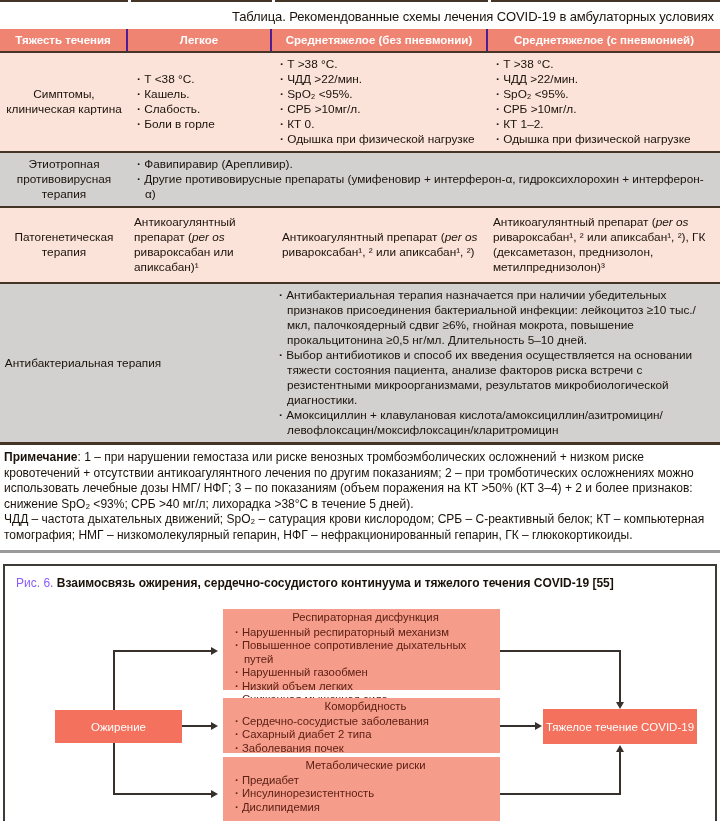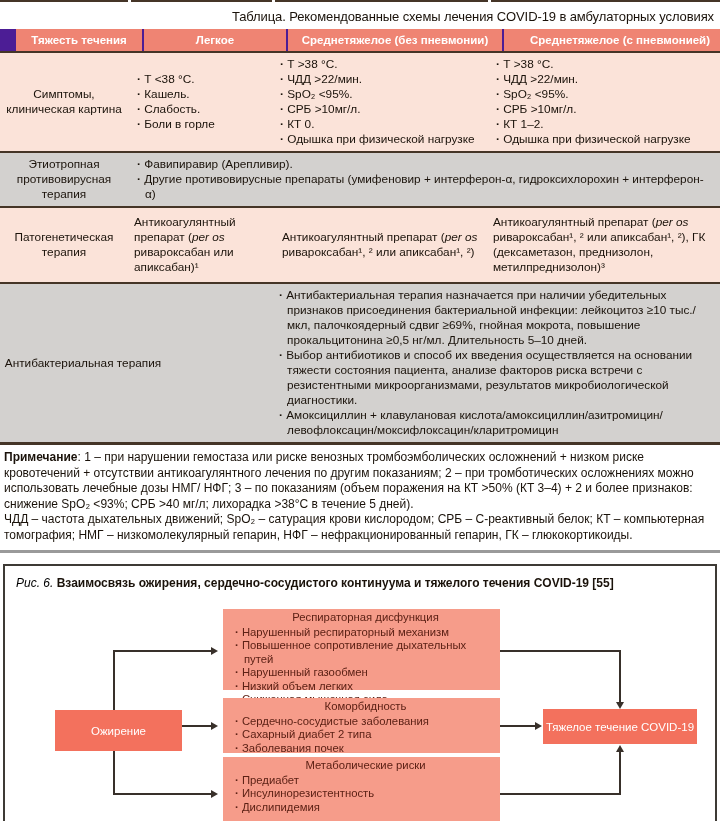--- a/index.html
+++ b/index.html
@@ -10,21 +10,21 @@
   *{margin:0;padding:0;box-sizing:border-box;}
   body{background:#ffffff;font-family:"Liberation Sans","DejaVu Sans",sans-serif;color:var(--text);}
   .page{position:relative;width:720px;height:821px;background:#fff;overflow:hidden;}
   
   .top-strip{display:flex;height:2px;width:720px;}
   .top-strip .seg{background:var(--dark);height:2px;}
   .top-strip .gap{background:#fff;height:2px;}
   
   .tbl-title{font-size:13px;font-weight:normal;text-align:right;padding:7px 6px 5px 0;letter-spacing:-0.1px;}
   
-  .thead{display:grid;grid-template-columns:126px 142px 214px 232px;column-gap:2px;background:#4c1d95;border-bottom:2px solid var(--dark);padding-left:16px;}
+  .thead{display:grid;grid-template-columns:126px 142px 214px 232px;column-gap:2px;background:#4c1d95;border-bottom:2px solid var(--dark);}
   .thead .hc{background:var(--header);color:#fff;font-size:11.5px;font-weight:bold;text-align:center;padding:5px 2px;}
   .row{border-bottom:2px solid var(--dark);font-size:11.8px;line-height:15px;}
   .row-pink{background:var(--pink);}
   .row-gray{background:var(--gray);}
   .g4{display:grid;grid-template-columns:128px 144px 216px 232px;}
   .g2{display:grid;grid-template-columns:128px 1fr;}
   .gA{display:grid;grid-template-columns:272px 1fr;}
   .lblcell{display:flex;align-items:center;justify-content:center;text-align:center;padding:3px 4px;}
   .cell{display:flex;flex-direction:column;justify-content:center;padding:4px 6px;}
   .b{padding-left:10px;text-indent:-8px;}
@@ -34,21 +34,21 @@
   .r3{min-height:76px;}
   .r4{min-height:148px;border-bottom:3px solid var(--dark);}
   .ital{font-style:italic;}
   
   .note{font-size:12px;line-height:15.5px;padding:5px 4px 4px 4px;}
   .note b{font-weight:bold;}
   .gray-rule{height:3px;background:var(--rule);margin-top:3px;}
   
   .fig-frame{position:relative;margin:11px 3px 0 3px;width:714px;height:270px;border:2px solid var(--frame);background:#fff;}
   .fig-caption{position:absolute;top:10px;left:11px;font-size:12px;}
-  .fig-caption .cl{font-style:italic;color:#000000;}
+  .fig-caption .cl{color:#8b5cf6;}
   .fig-caption .ct{font-weight:bold;}
   .group{position:absolute;left:218px;width:277px;background:var(--light);color:var(--figtext);font-size:11.3px;line-height:13.5px;padding:2px 4px 2px 12px;}
   .group .gt{text-align:center;text-indent:0;padding-left:0;margin-bottom:1px;}
   .fb{padding-left:9px;text-indent:-9px;}
   .fb::before{content:"· ";font-weight:bold;}
   .node{position:absolute;background:var(--accent);color:#fff;display:flex;align-items:center;justify-content:center;text-align:center;font-size:11.5px;}
   .ln{position:absolute;background:var(--line);}
   .ah{position:absolute;width:0;height:0;}
   .ah-right{border-top:4px solid transparent;border-bottom:4px solid transparent;border-left:7px solid var(--line);}
   .ah-down{border-left:4px solid transparent;border-right:4px solid transparent;border-top:7px solid var(--line);}
@@ -122,21 +122,21 @@
         <div><span>Антикоагулянтный препарат (</span><span class="ital">per os</span><span> ривароксабан¹, ² или апиксабан¹, ²)</span></div>
       </div>
       <div class="cell" style="padding-left:5px">
         <div><span>Антикоагулянтный препарат (</span><span class="ital">per os</span><span> ривароксабан¹, ² или апиксабан¹, ²), ГК (дексаметазон, преднизолон, метилпреднизолон)³</span></div>
       </div>
     </div>
 
     <div class="row row-gray r4 gA">
       <div class="lblcell" style="padding-right:110px">Антибактериальная терапия</div>
       <div class="cell" style="padding-left:5px;padding-right:8px">
-          <div class="b">Антибактериальная терапия назначается при наличии убедительных признаков присоединения бактериальной инфекции: лейкоцитоз ≥10 тыс./мкл, палочкоядерный сдвиг ≥69%, гнойная мокрота, повышение прокальцитонина ≥0,5 нг/мл. Длительность 5–10 дней.</div>
+          <div class="b">Антибактериальная терапия назначается при наличии убедительных признаков присоединения бактериальной инфекции: лейкоцитоз ≥10 тыс./мкл, палочкоядерный сдвиг ≥6%, гнойная мокрота, повышение прокальцитонина ≥0,5 нг/мл. Длительность 5–10 дней.</div>
           <div class="b">Выбор антибиотиков и способ их введения осуществляется на основании тяжести состояния пациента, анализе факторов риска встречи с резистентными микроорганизмами, результатов микробиологической диагностики.</div>
           <div class="b">Амоксициллин + клавулановая кислота/амоксициллин/азитромицин/левофлоксацин/моксифлоксацин/кларитромицин</div>
         </div>
     </div>
   </div>
 
   <div class="note"><b>Примечание</b><span>: 1 – при нарушении гемостаза или риске венозных тромбоэмболических осложнений + низком риске кровотечений + отсутствии антикоагулянтного лечения по другим показаниям; 2 – при тромботических осложнениях можно использовать лечебные дозы НМГ/ НФГ; 3 – по показаниям (объем поражения на КТ &gt;50% (КТ 3–4) + 2 и более признаков: снижение SpO₂ &lt;93%; СРБ &gt;40 мг/л; лихорадка &gt;38°С в течение 5 дней).</span><br><span>ЧДД – частота дыхательных движений; SpO₂ – сатурация крови кислородом; СРБ – С-реактивный белок; КТ – компьютерная томография; НМГ – низкомолекулярный гепарин, НФГ – нефракционированный гепарин, ГК – глюкокортикоиды.</span></div>
 
   <div class="gray-rule"></div>
 
@@ -180,17 +180,17 @@
     </div>
     <div class="group" style="top:191px;height:72px">
       <div class="gt">Метаболические риски</div>
       <div>
           <div class="fb">Предиабет</div>
           <div class="fb">Инсулинорезистентность</div>
           <div class="fb">Дислипидемия</div>
         </div>
     </div>
 
-    <div class="node" style="left:50px;top:144px;width:127px;height:41px">Ожирение</div>
+    <div class="node" style="left:50px;top:144px;width:127px;height:33px">Ожирение</div>
     <div class="node" style="left:538px;top:143px;width:154px;height:35px">Тяжелое течение COVID-19</div>
   </div>
 
 </div>
 
 </body></html>

